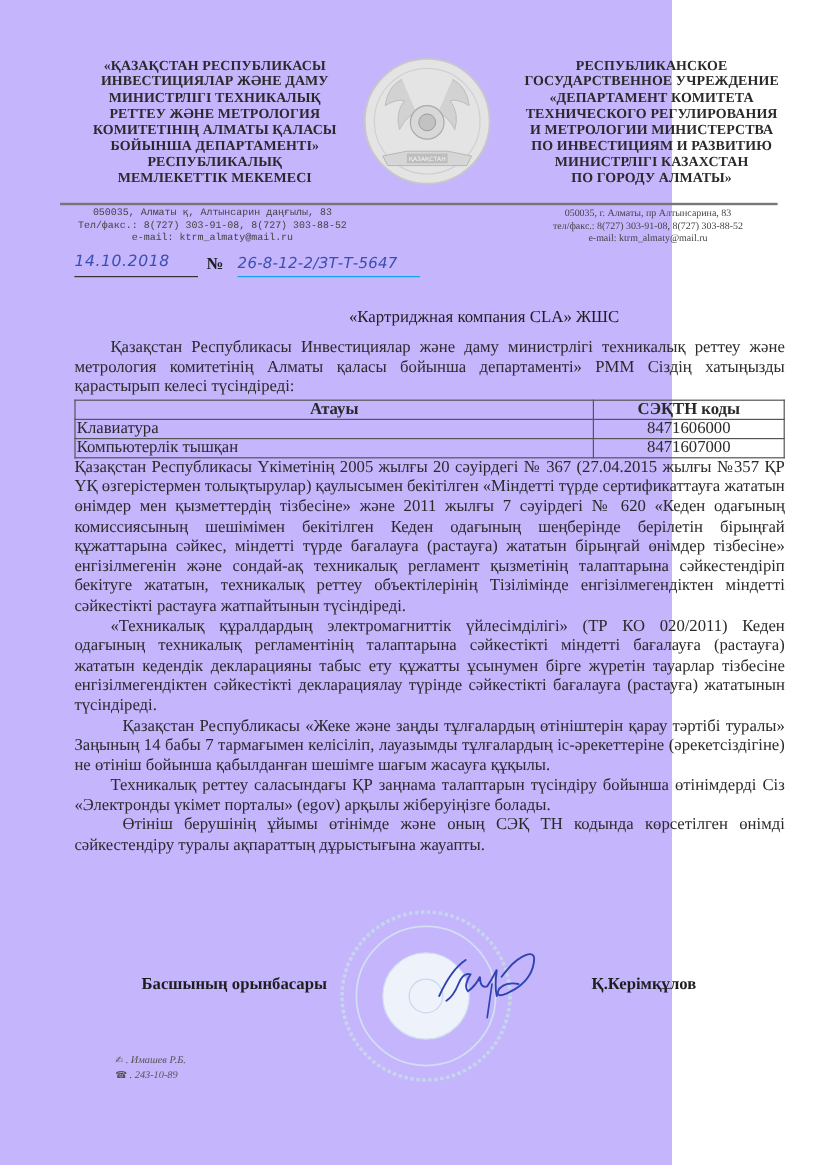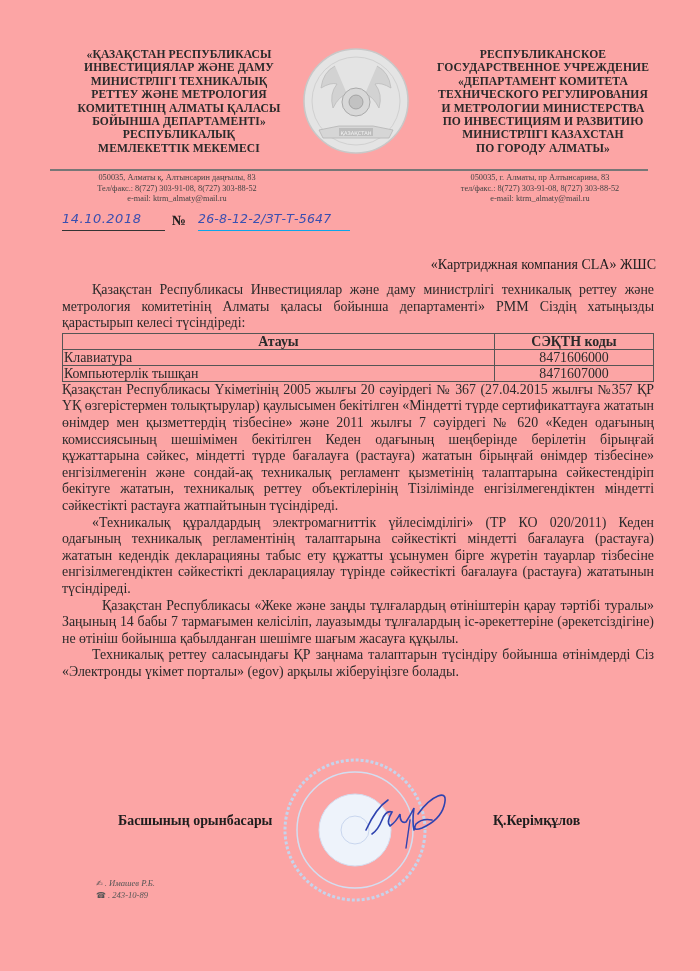--- a/index.html
+++ b/index.html
@@ -1,31 +1,31 @@
 <!DOCTYPE html>
 <html><head>
 <meta charset="utf-8">
 <style>
   html, body { margin: 0; padding: 0; background: #ffffff; }
   body { width: 700px; height: 971px; position: relative; overflow: hidden;
          font-family: "Liberation Serif", "DejaVu Serif", serif; color: #1e1e1e; }
-  .page { position: absolute; left: 0; top: 0; width: 700px; height: 971px; background: #fca5a5; }
+  .page { position: absolute; left: 0; top: 0; width: 560px; height: 971px; background: #c4b5fd; }
 
   .hdr-left { position: absolute; left: 62px; top: 48px; width: 234px; text-align: center;
               font-weight: bold; font-size: 11.6px; line-height: 13.4px; color: #2a2a2a; letter-spacing: 0.1px; }
   .hdr-left div, .hdr-right div { white-space: nowrap; }
   .hdr-right { position: absolute; left: 426px; top: 48px; width: 234px; text-align: center;
                font-weight: bold; font-size: 11.6px; line-height: 13.4px; color: #2a2a2a; letter-spacing: 0.1px; }
 
   .emblem { position: absolute; left: 295px; top: 44px; width: 122px; height: 115px; }
 
   .rule { position: absolute; left: 50px; top: 169px; width: 598px; height: 2px; background: #777; }
 
   .addr-left { position: absolute; left: 62px; top: 173px; width: 230px; font-size: 8.3px; line-height: 10.6px;
-               color: #444; text-align: center; }
+               color: #444; text-align: center; font-family: Liberation Mono, monospace; }
   .addr-right { position: absolute; left: 420px; top: 173px; width: 240px; font-size: 8.3px; line-height: 10.6px;
                 color: #444; text-align: center; }
 
   .reg-line { position: absolute; top: 211px; font-size: 14px; }
   .reg-date { left: 62px; width: 103px; border-bottom: 1px solid #333; color: #3a4fb0; font-style: italic;
               font-family: "DejaVu Sans", sans-serif; font-size: 13px; letter-spacing: 0.5px; height: 19px; }
   .reg-no-label { left: 172px; font-weight: bold; font-size: 14px; top: 213px; }
   .reg-no { left: 198px; width: 152px; border-bottom: 1px solid #0ea5e9; color: #3a4fb0; font-style: italic;
             font-family: "DejaVu Sans", sans-serif; font-size: 12.5px; letter-spacing: 0.2px; height: 19px; }
 
@@ -127,20 +127,21 @@
         <tr>
           <td>Компьютерлік тышқан</td>
           <td class="code">8471607000</td>
         </tr>
       </tbody>
     </table>
     <p>Қазақстан Республикасы Үкіметінің 2005 жылғы 20 сәуірдегі № 367 (27.04.2015 жылғы №357 ҚР ҮҚ өзгерістермен толықтырулар) қаулысымен бекітілген «Міндетті түрде сертификаттауға жататын өнімдер мен қызметтердің тізбесіне» және 2011 жылғы 7 сәуірдегі № 620 «Кеден одағының комиссиясының шешімімен бекітілген Кеден одағының шеңберінде берілетін бірыңғай құжаттарына сәйкес, міндетті түрде бағалауға (растауға) жататын бірыңғай өнімдер тізбесіне» енгізілмегенін және сондай-ақ техникалық регламент қызметінің талаптарына сәйкестендіріп бекітуге жататын, техникалық реттеу объектілерінің Тізілімінде енгізілмегендіктен міндетті сәйкестікті растауға жатпайтынын түсіндіреді.</p>
     <p class="indent">«Техникалық құралдардың электромагниттік үйлесімділігі» (ТР КО 020/2011) Кеден одағының техникалық регламентінің талаптарына сәйкестікті міндетті бағалауға (растауға) жататын кедендік декларацияны табыс ету құжатты ұсынумен бірге жүретін тауарлар тізбесіне енгізілмегендіктен сәйкестікті декларациялау түрінде сәйкестікті бағалауға (растауға) жататынын түсіндіреді.</p>
     <p class="indent2">Қазақстан Республикасы «Жеке және заңды тұлғалардың өтініштерін қарау тәртібі туралы» Заңының 14 бабы 7 тармағымен келісіліп, лауазымды тұлғалардың іс-әрекеттеріне (әрекетсіздігіне) не өтініш бойынша қабылданған шешімге шағым жасауға құқылы.</p>
     <p class="indent">Техникалық реттеу саласындағы ҚР заңнама талаптарын түсіндіру бойынша өтінімдерді Сіз «Электронды үкімет порталы» (egov) арқылы жіберуіңізге болады.</p>
+    <p class="indent2">Өтініш берушінің ұйымы өтінімде және оның СЭҚ ТН кодында көрсетілген өнімді сәйкестендіру туралы ақпараттың дұрыстығына жауапты.</p>
   </div>
 
   <svg class="stamp" viewBox="0 0 150 150">
     <circle cx="75" cy="75" r="70" fill="none" stroke="#c6d4ec" stroke-width="3" stroke-dasharray="3 2"></circle>
     <circle cx="75" cy="75" r="58" fill="none" stroke="#d3def1" stroke-width="1.5"></circle>
     <circle cx="75" cy="75" r="36" fill="#eef3fb" stroke="#d3def1" stroke-width="1"></circle>
     <circle cx="75" cy="75" r="14" fill="none" stroke="#c9d6ee" stroke-width="1"></circle>
   </svg>
 
   <svg class="signature" viewBox="0 0 100 60">

